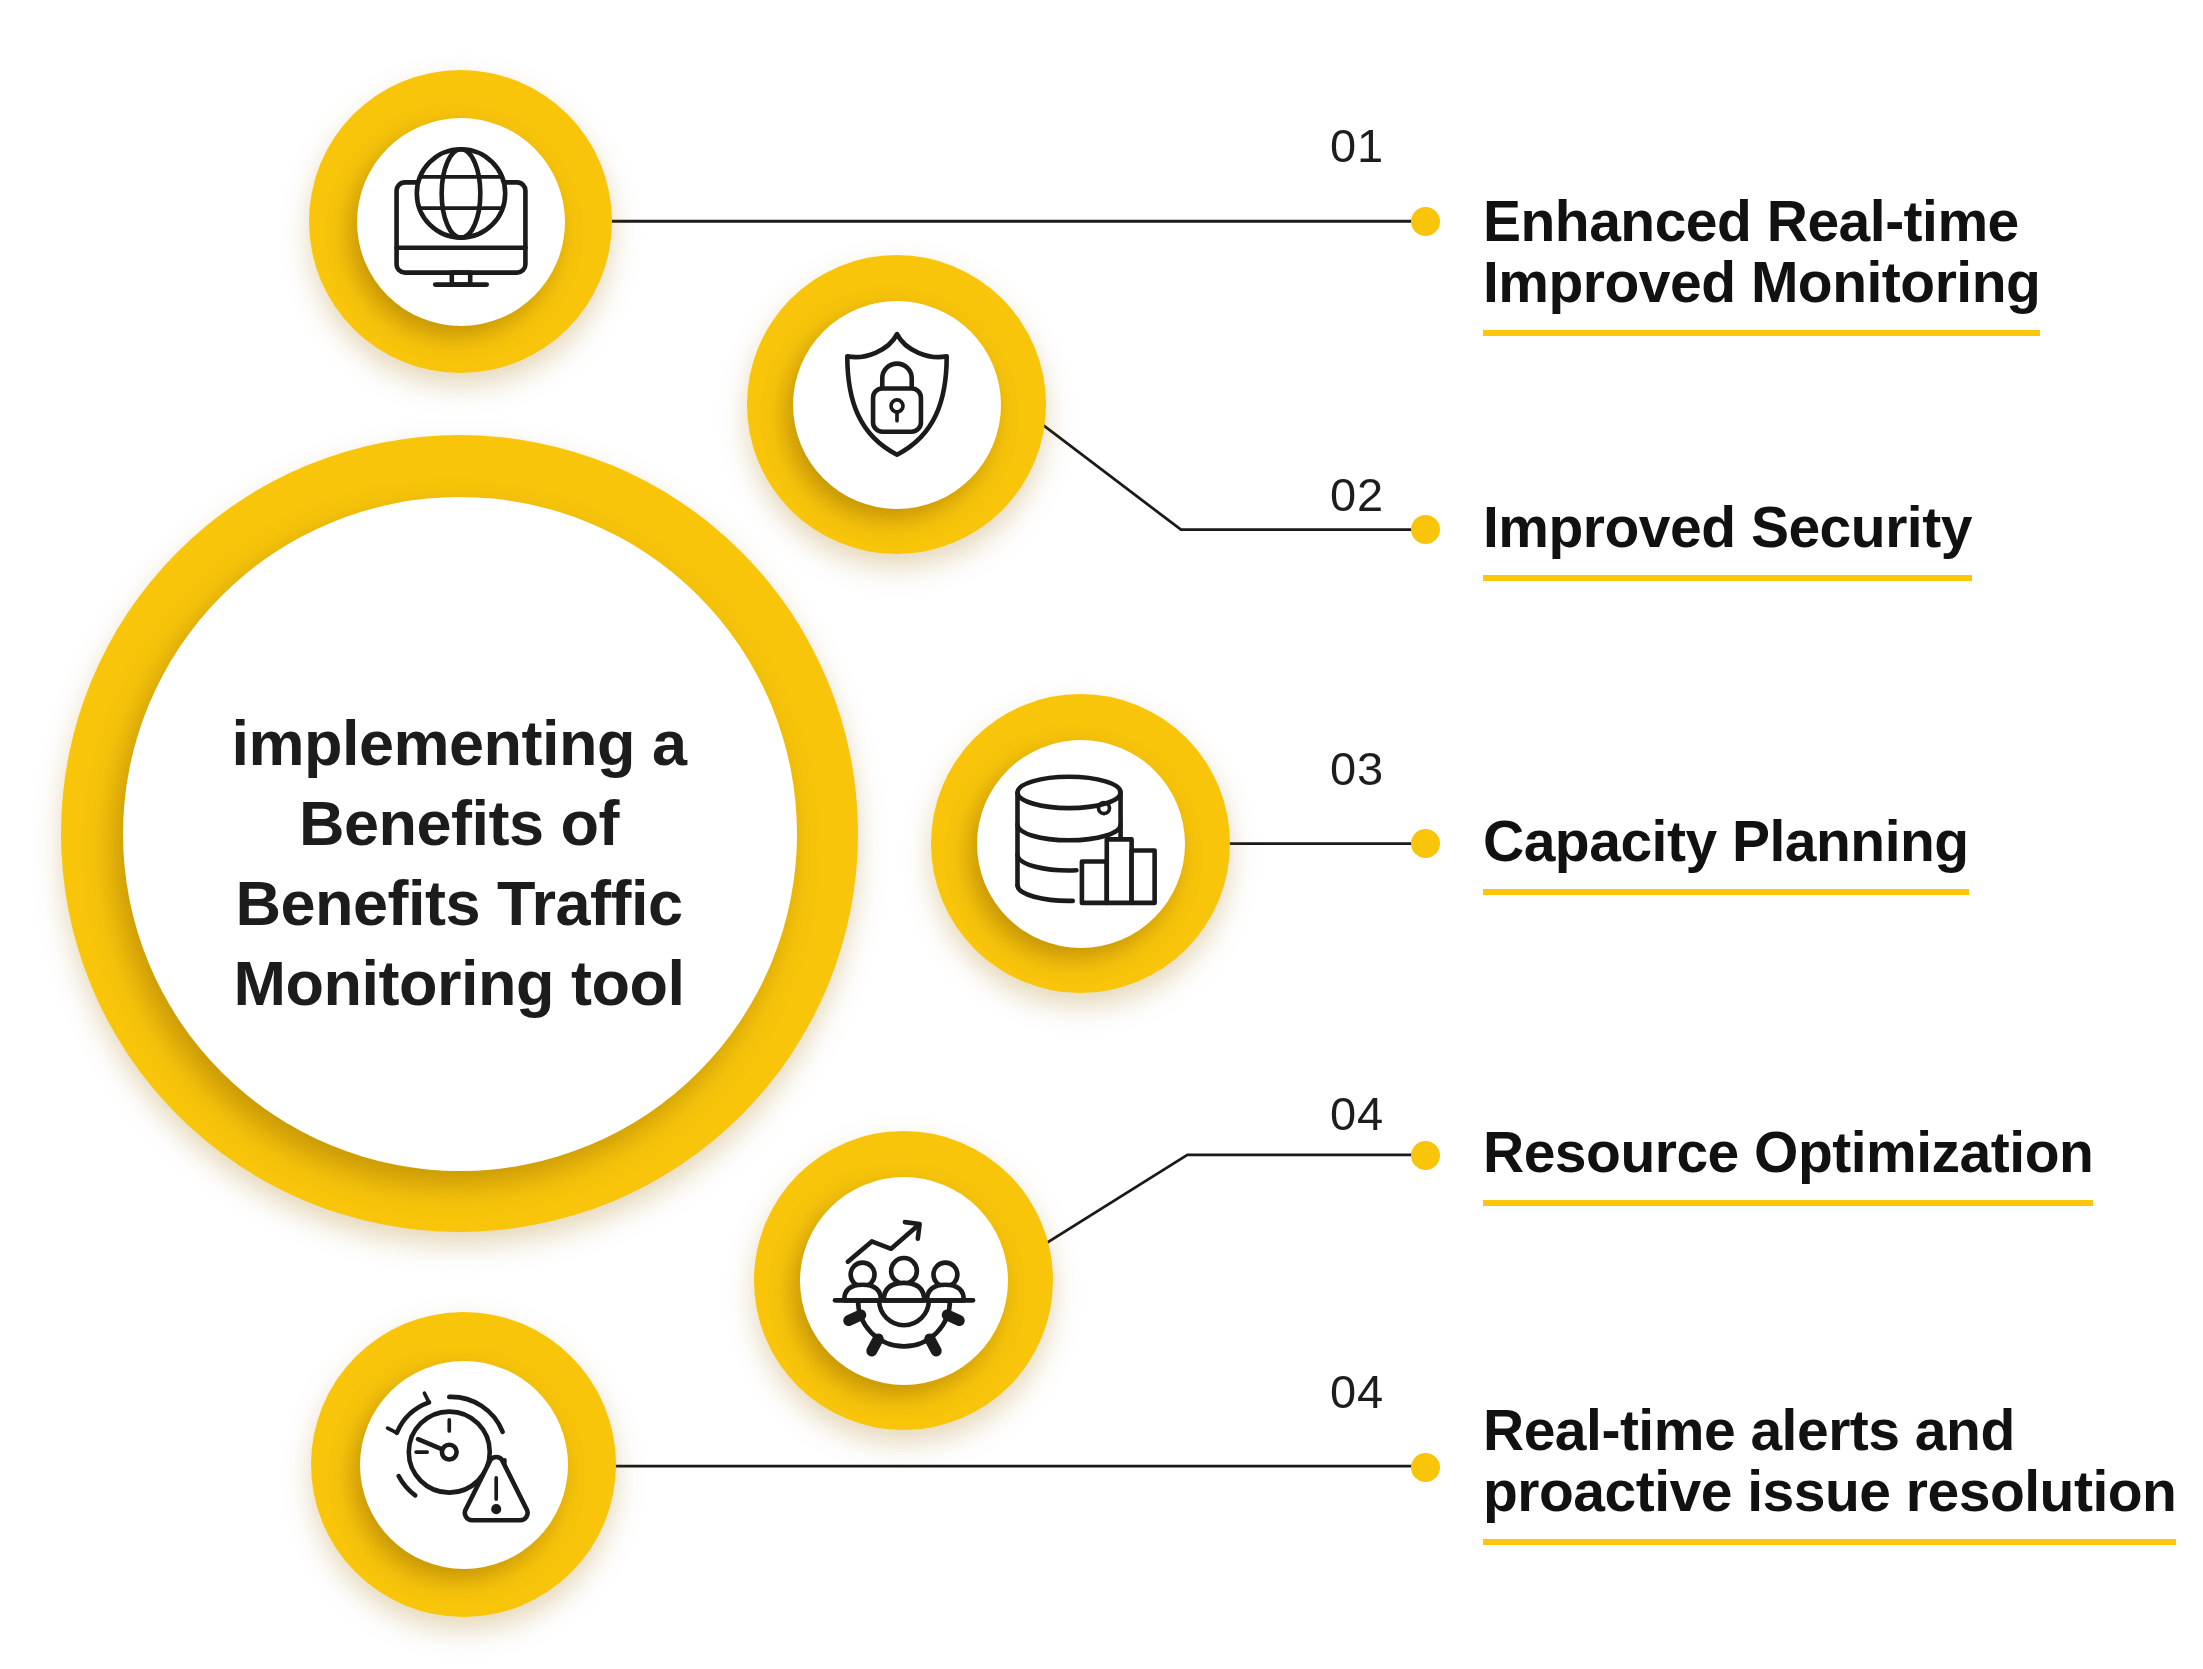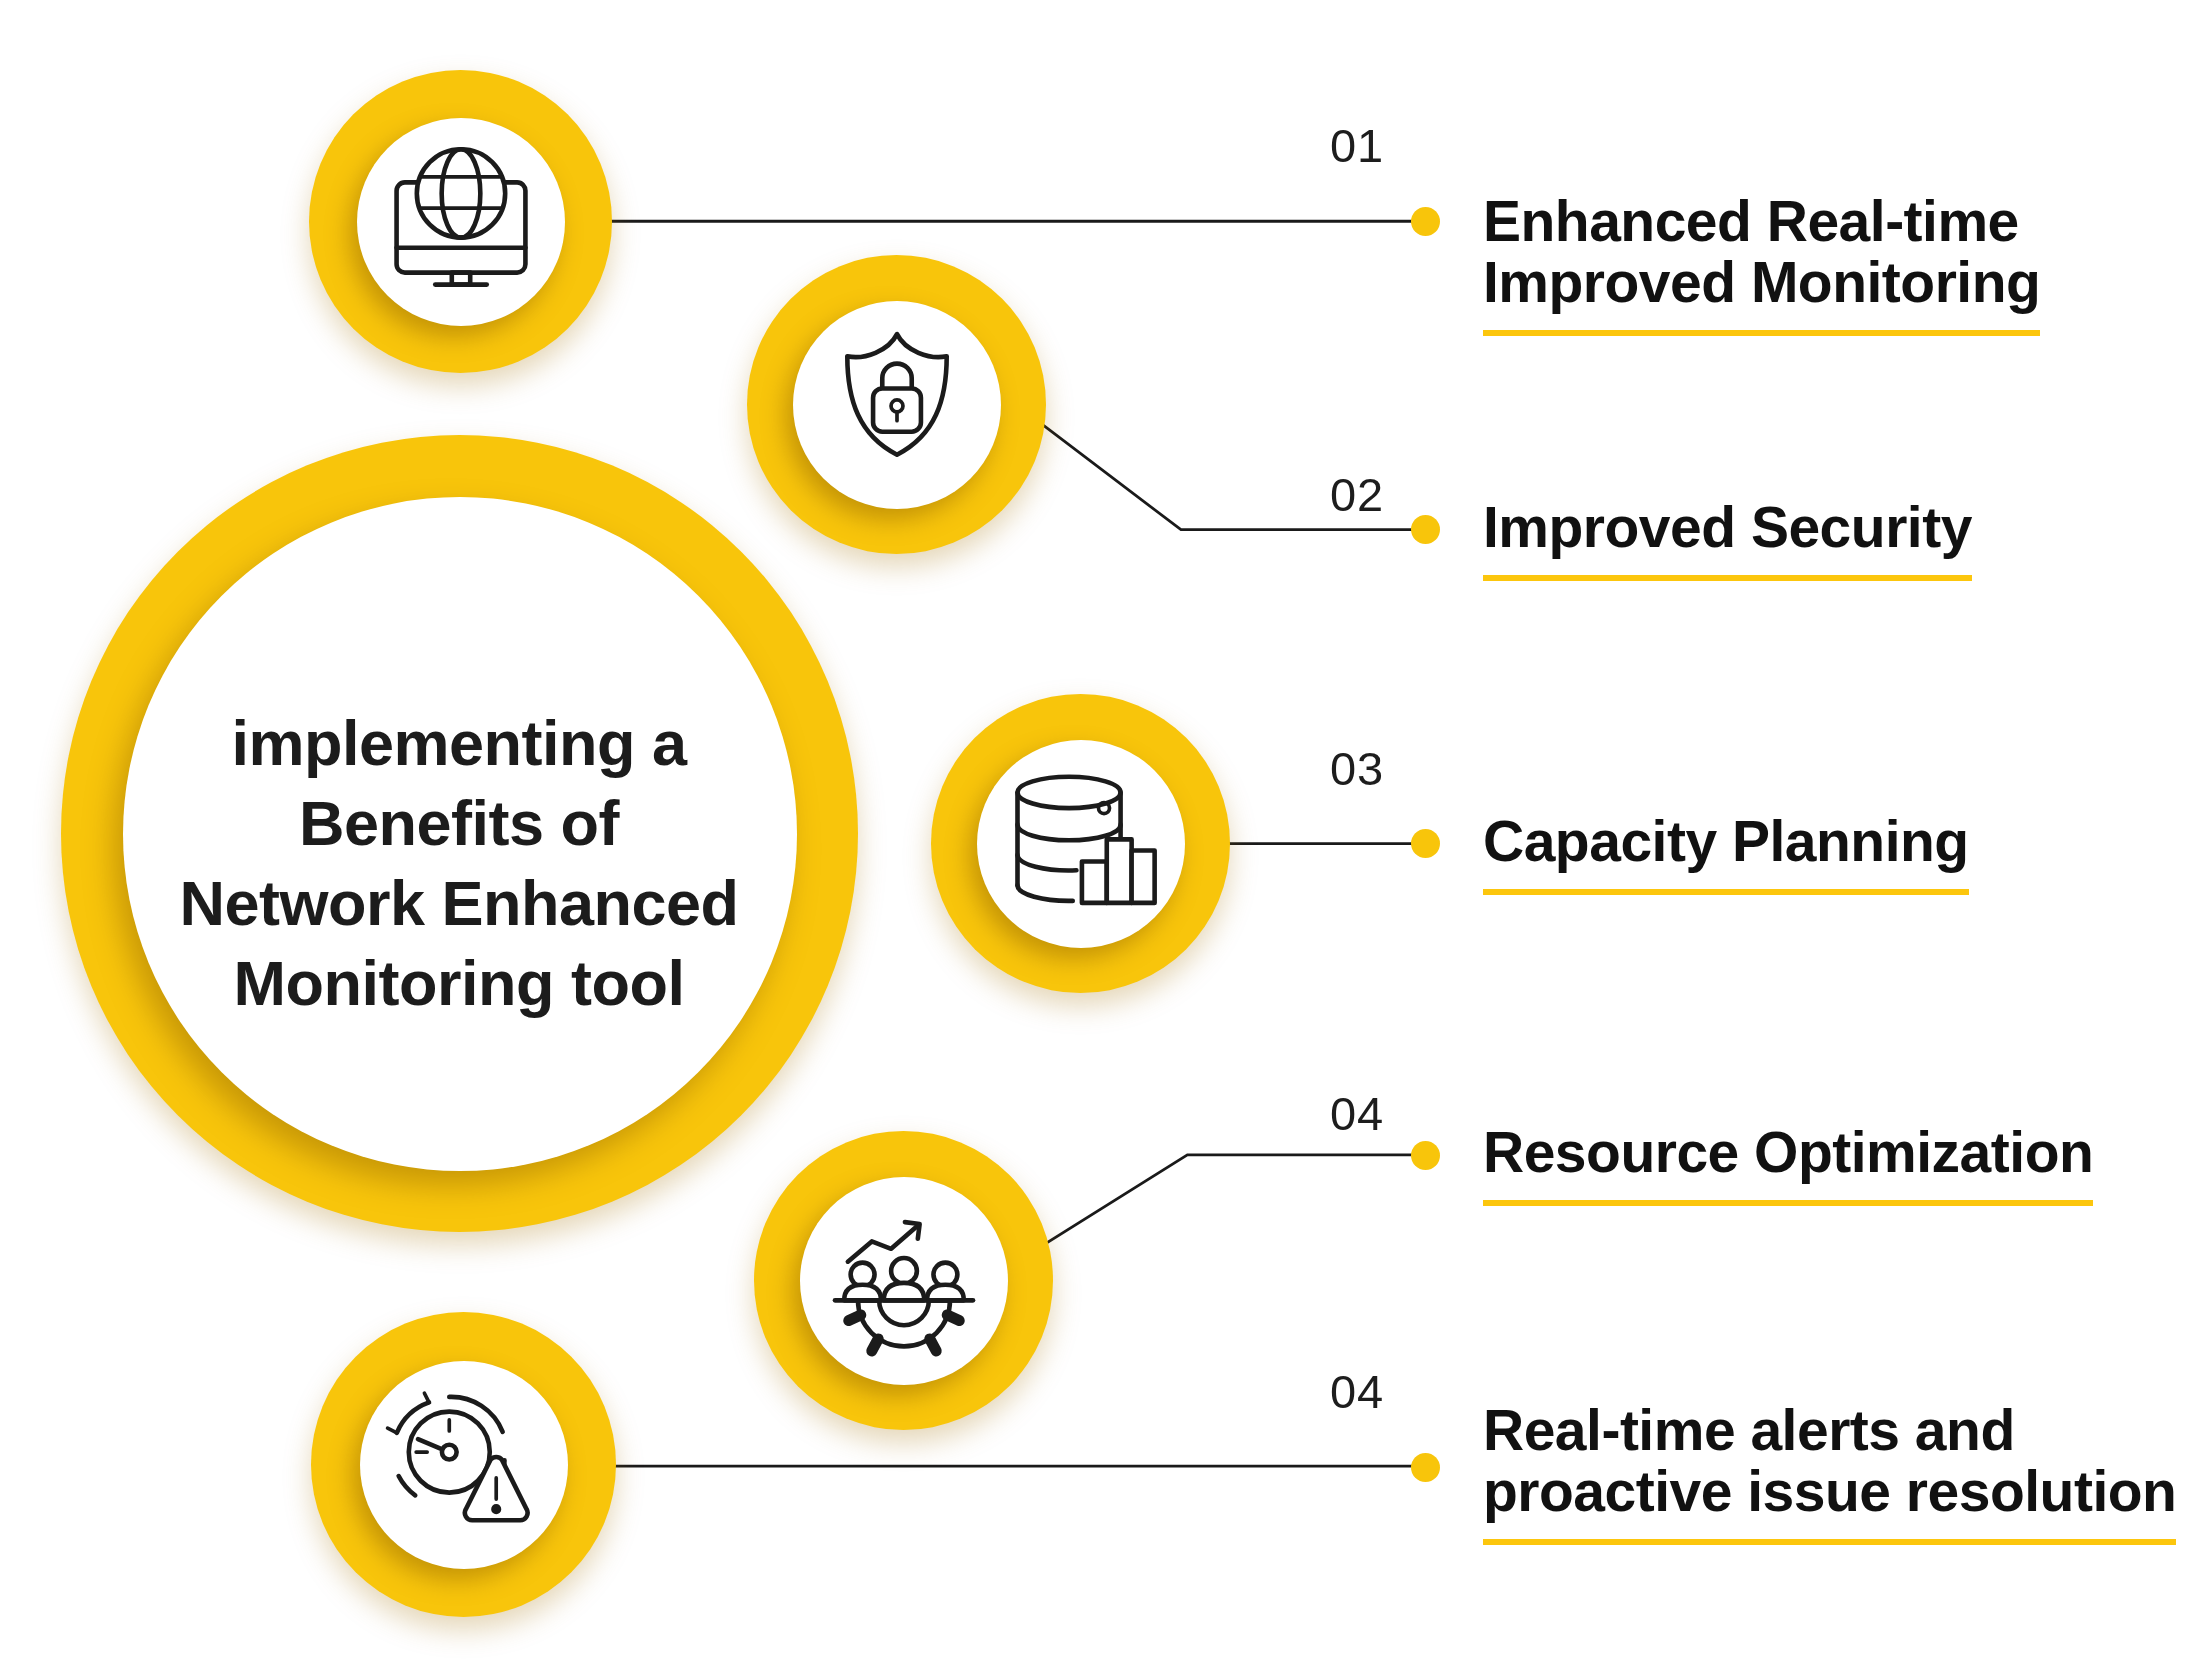--- a/index.html
+++ b/index.html
@@ -90,21 +90,21 @@
     <path d="M1095,1382 L1293,1258 H1538"></path>
     <path d="M668,1597 H1538"></path>
   </svg>
 
   <div class="ring" id="center-circle">
     <div class="inner"></div>
   </div>
   <div id="center-title">
     <div class="t-line">implementing a</div>
     <div class="t-line">Benefits of</div>
-    <div class="t-line">Network Enhanced</div>
+    <div class="t-line">Benefits Traffic</div>
     <div class="t-line">Monitoring tool</div>
   </div>
 
   <div class="ring" id="circle-1">
     <div class="inner">
       <svg class="icon" width="208" height="208" viewBox="0 0 226 226">
         <rect x="43" y="70" width="140" height="98" rx="9" fill="none"></rect>
         <line x1="43" y1="141" x2="183" y2="141"></line>
         <rect x="103" y="168" width="20" height="13" fill="#ffffff"></rect>
         <line x1="85" y1="181" x2="141" y2="181"></line>

